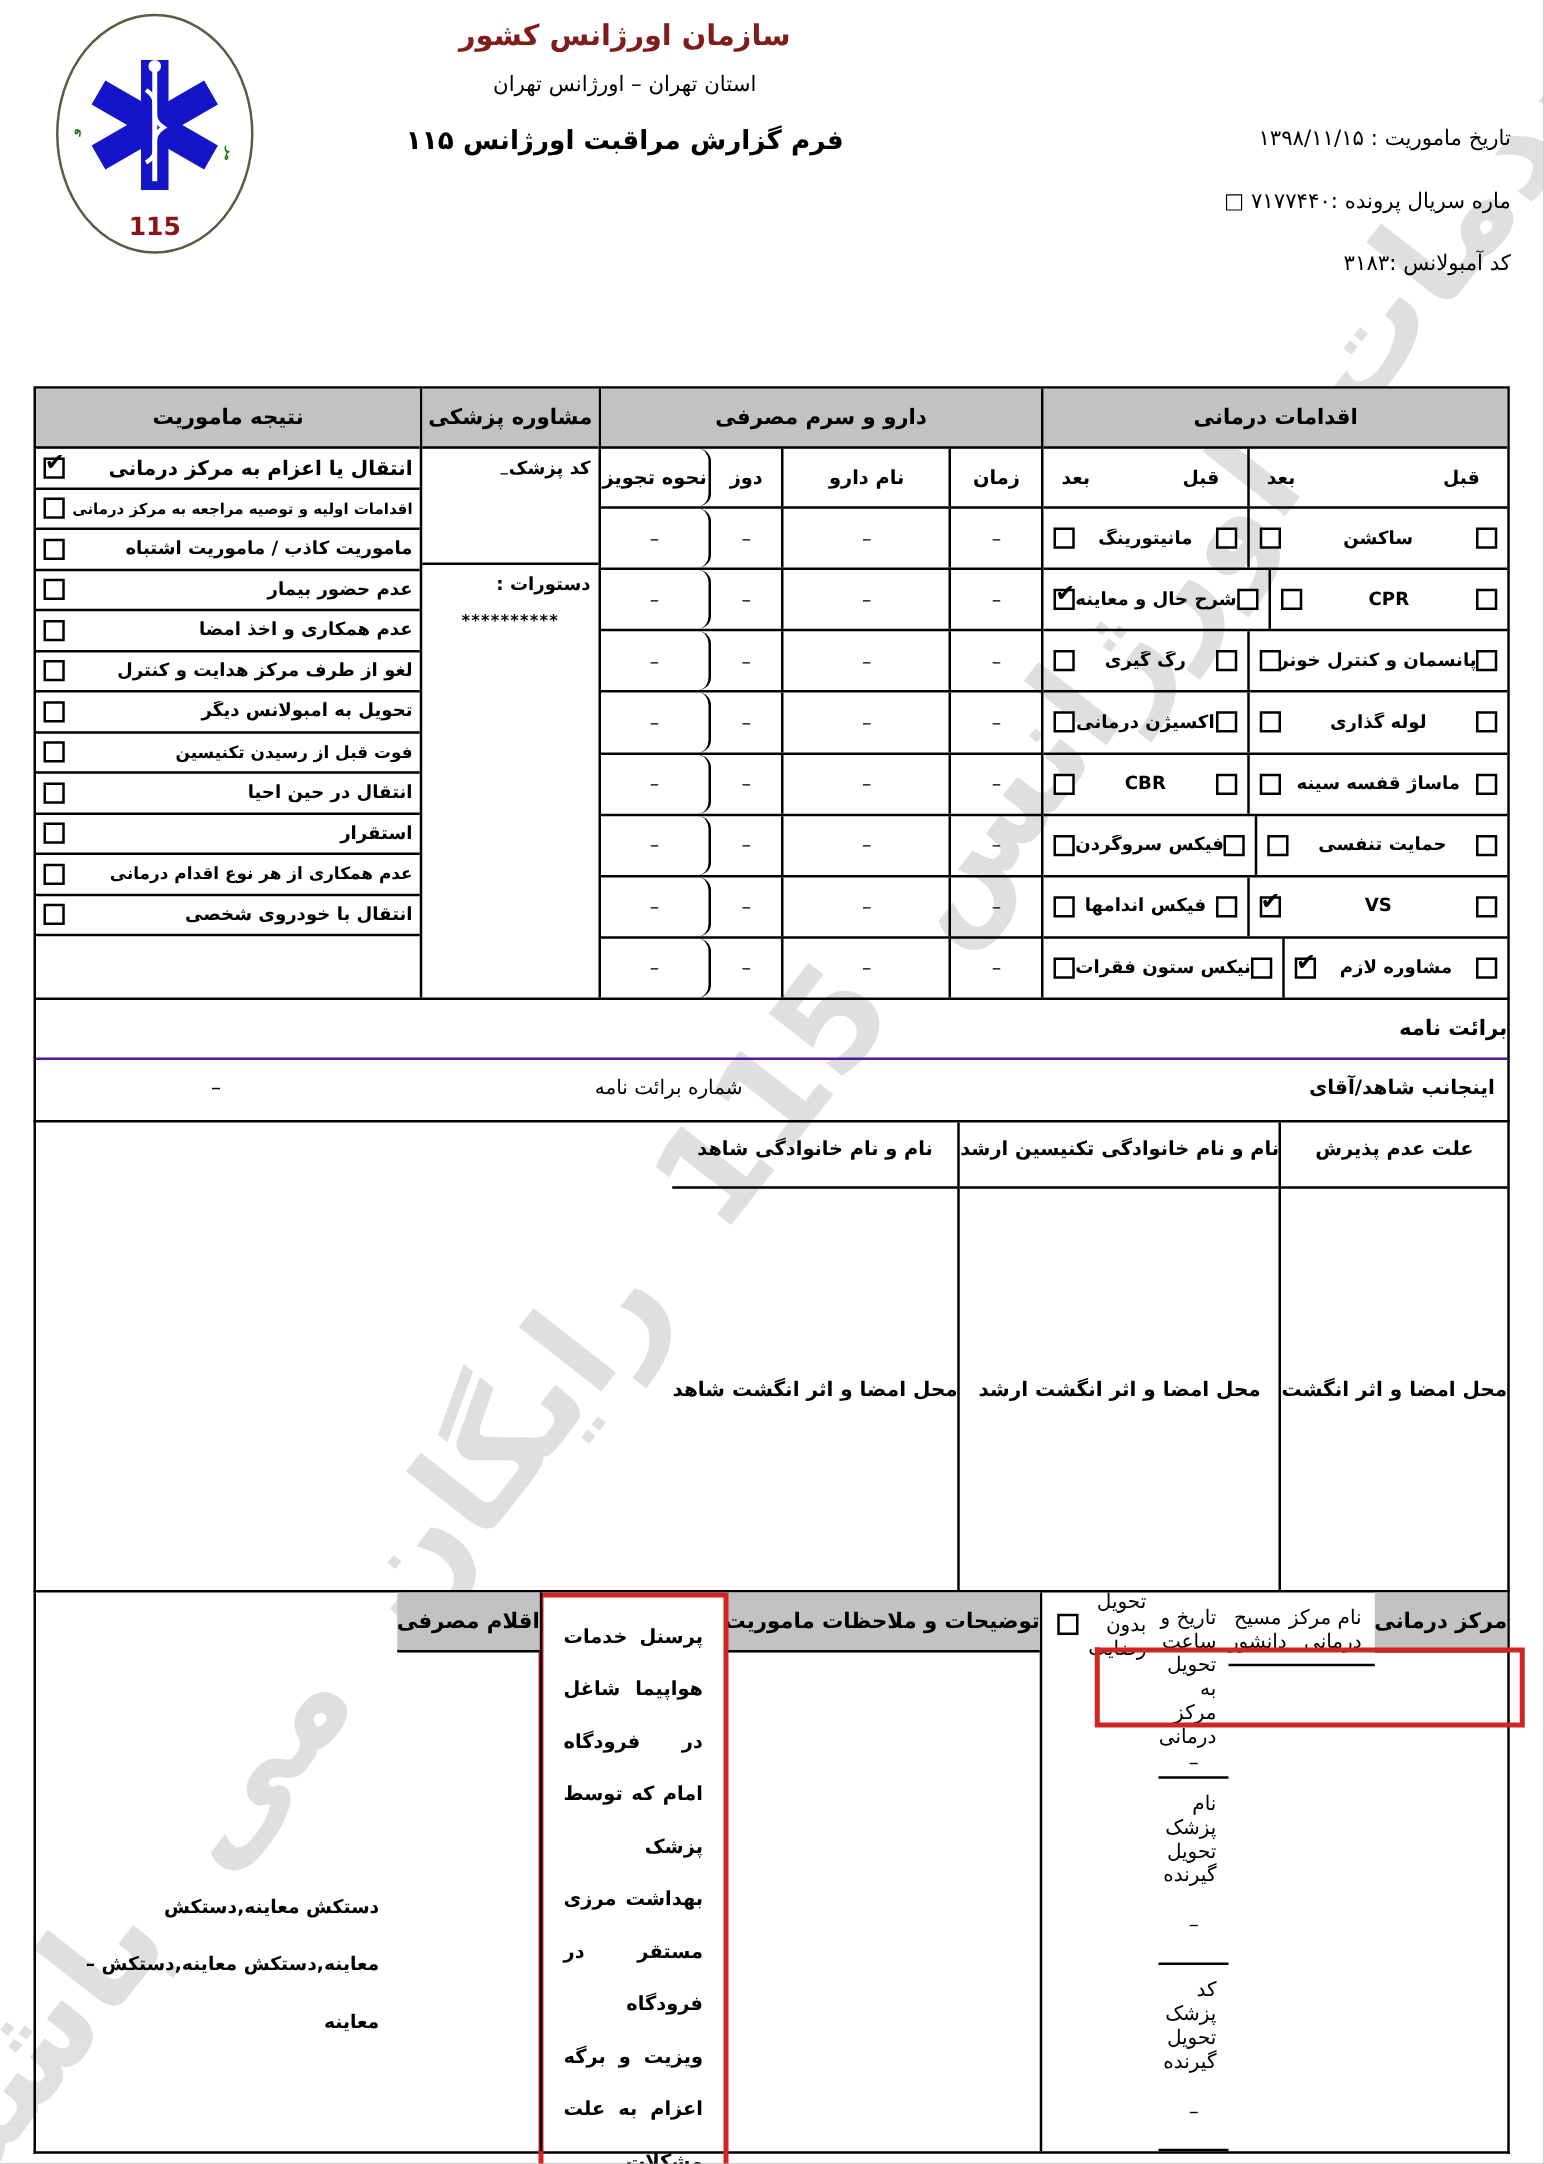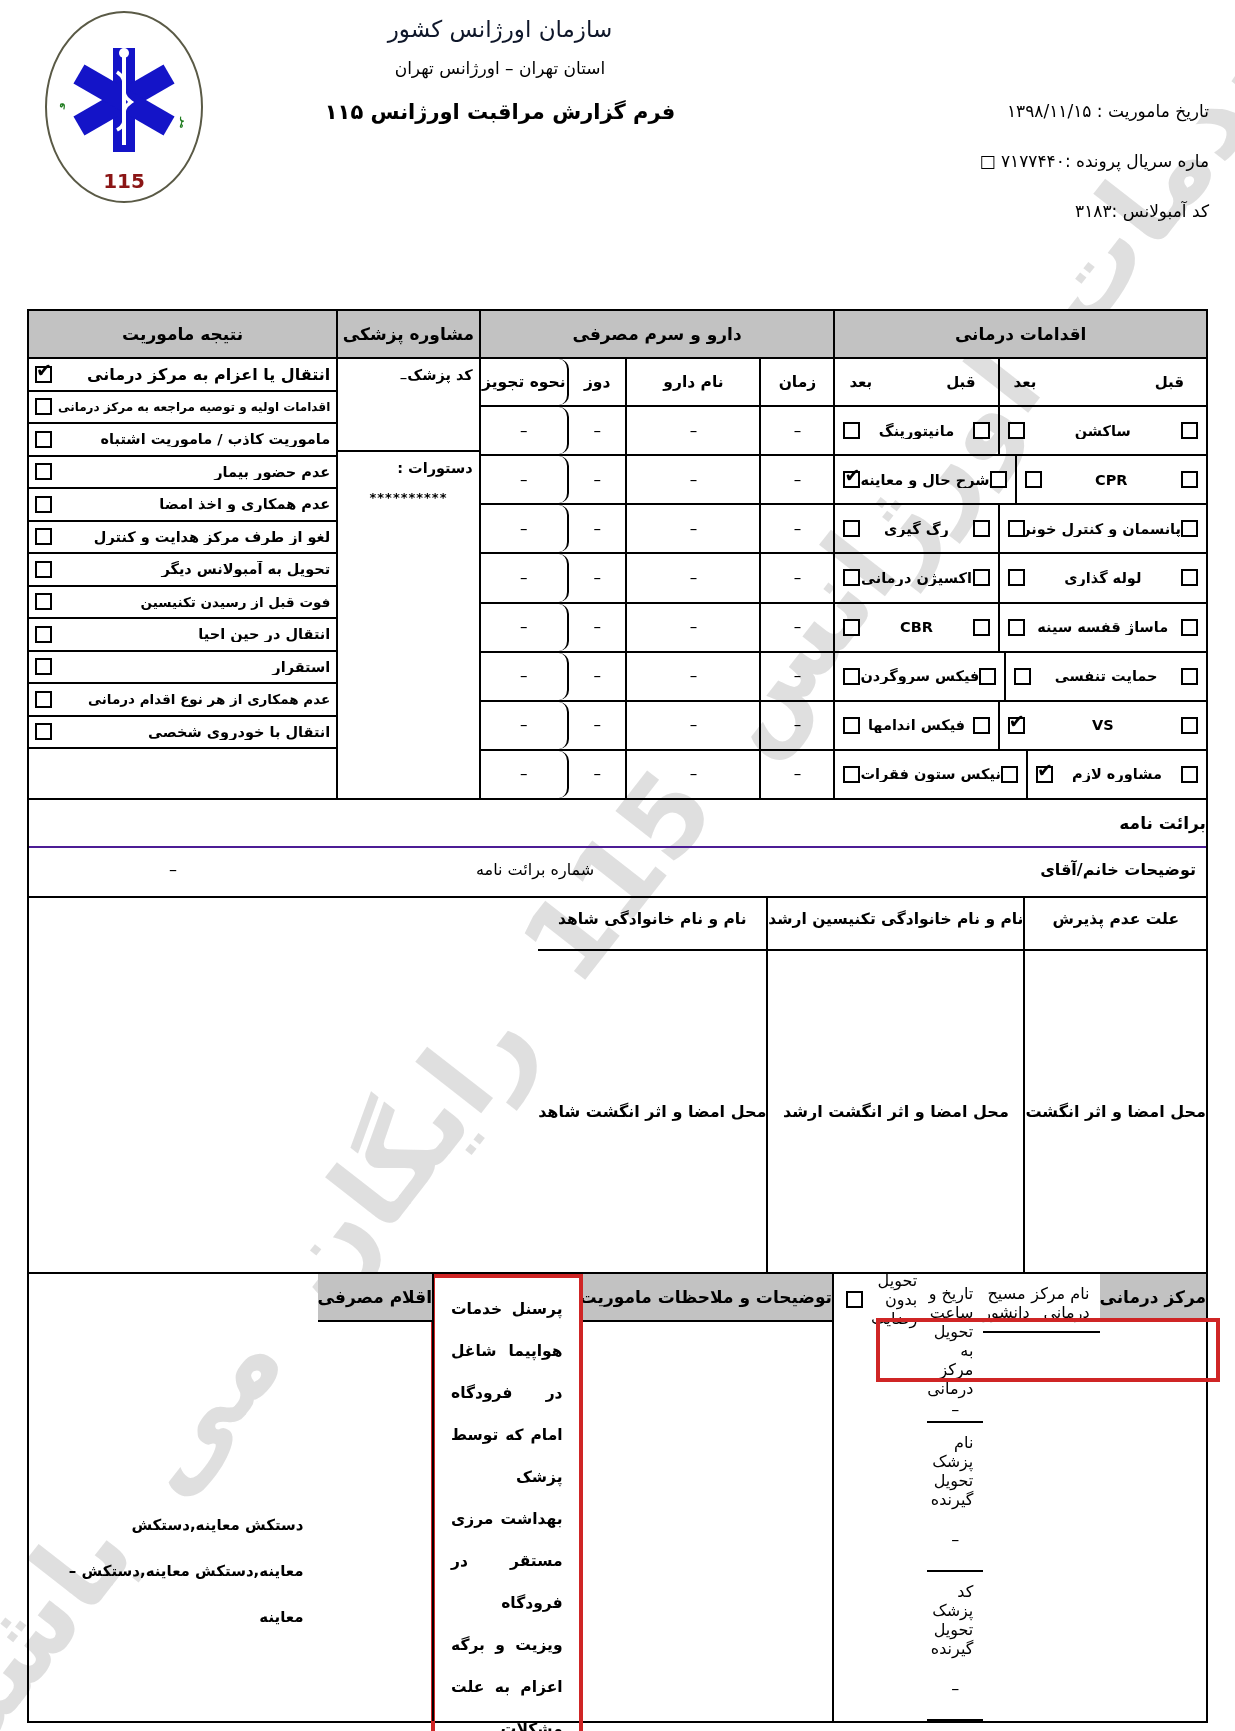--- a/index.html
+++ b/index.html
@@ -14,21 +14,21 @@
   .watermark {
     position:absolute; left:615px; top:880px; z-index:0;
     transform: translate(-50%,-50%) rotate(-52deg);
     font-size:110px; font-weight:bold; white-space:nowrap;
     color:#c6c6c6; opacity:.55; letter-spacing:3px; word-spacing:26px;
     pointer-events:none;
   }
   
   .hdr-logo { position:absolute; left:42px; top:8px; }
   .hdr-center { position:absolute; left:290px; top:16px; width:420px; text-align:center; z-index:1;}
-  .org-title { font-size:23px; font-weight:normal; color:#0f172a; margin-bottom:16px; }
+  .org-title { font-size:23px; font-weight:bold; color:#7f1d1d; margin-bottom:16px; }
   .subtitle  { font-size:17px; margin-bottom:22px; }
   .form-title{ font-size:21px; font-weight:bold; }
   .hdr-right { position:absolute; right:26px; top:86px; text-align:right; font-size:17px; line-height:50px; z-index:1; }
   
   .sect { position:absolute; left:27px; width:1181px; border:2.5px solid #000; display:flex; background:transparent; z-index:1; }
   .band { height:48px; line-height:46px; background:#c2c2c2; border-bottom:2px solid #000;
           text-align:center; font-weight:bold; font-size:17px; flex:none; }
   .col { display:flex; flex-direction:column; }
   .col + .col, .sig-col + .sig-col, .b-col + .b-col { border-inline-start:2px solid #000; }
   .cb { position:relative; width:17px; height:17px; border:2.5px solid #000; background:#fff; flex:none; display:inline-block; }
@@ -414,21 +414,21 @@
             <span class="cb"></span>
           </div>
         </div>
       <div class="res-filler"></div>
     </div>
   </div>
 
   <div class="sect exon">
     <div class="exon-title">برائت نامه</div>
     <div class="exon-row">
-      <span class="exon-applicant">توضیحات خانم/آقای</span>
+      <span class="exon-applicant">اینجانب شاهد/آقای</span>
       <span class="exon-number-label">شماره برائت نامه</span>
       <span class="exon-number-value">–</span>
     </div>
   </div>
 
   <div class="sect sigs">
 
       <div class="sig-col">
         <div class="sig-head">علت عدم پذیرش</div>
         <div class="sig-body">محل امضا و اثر انگشت</div>

